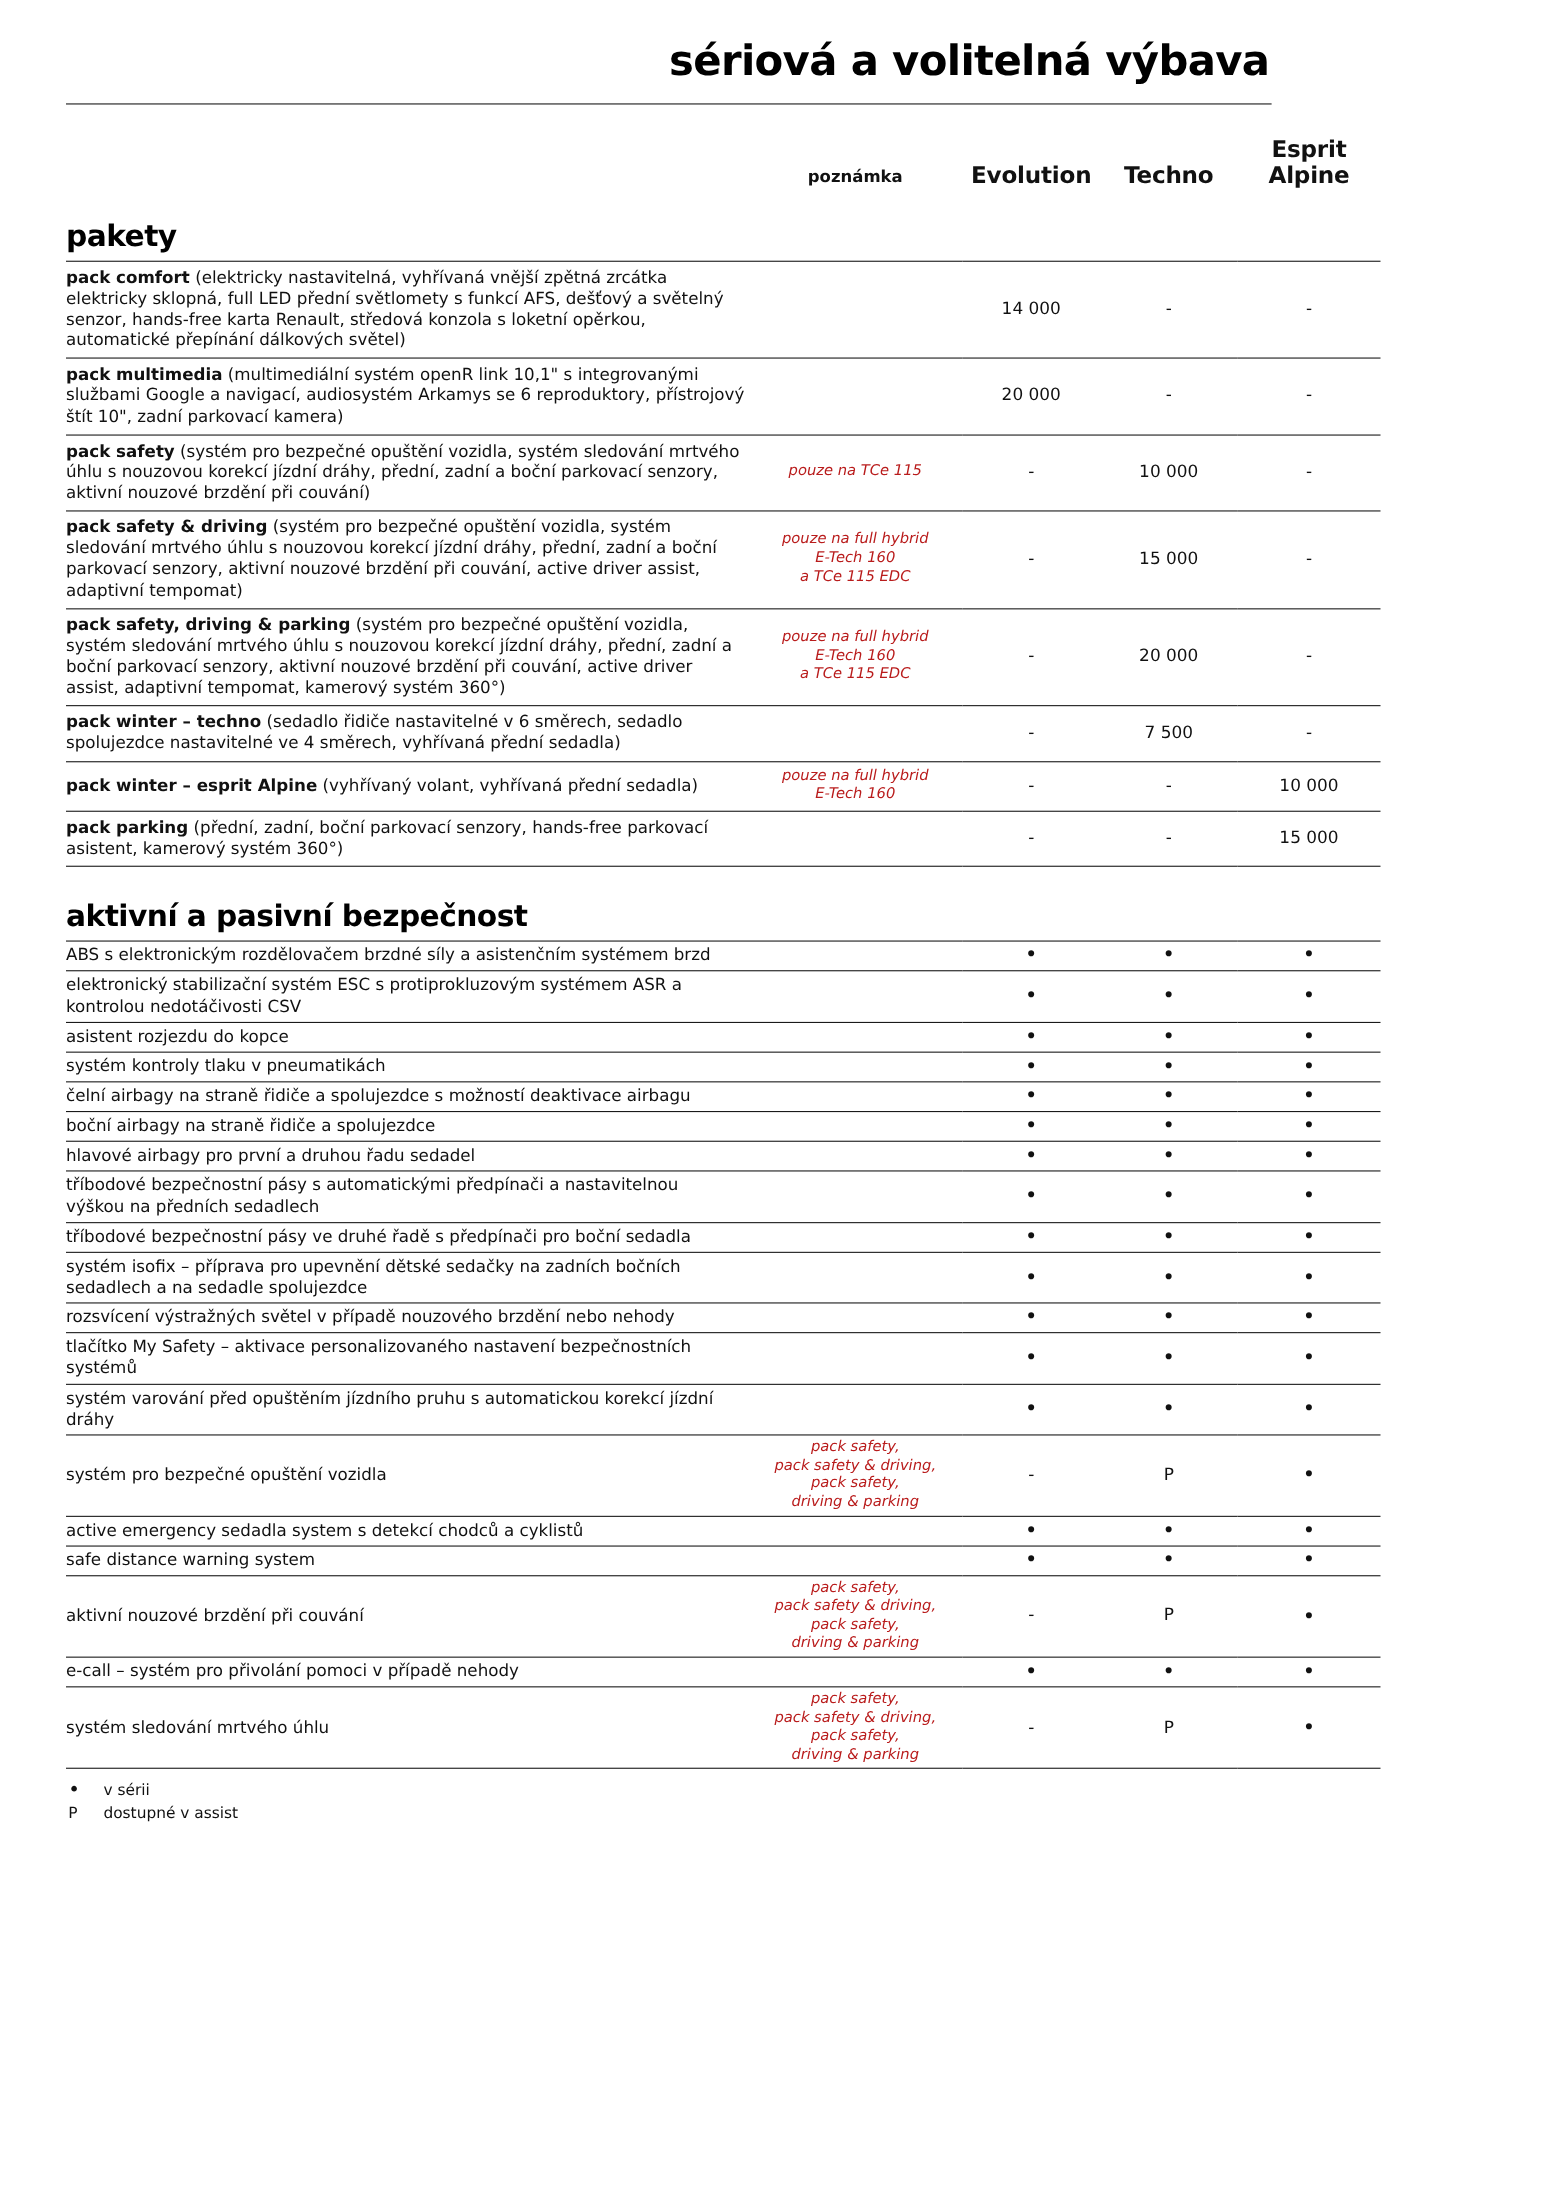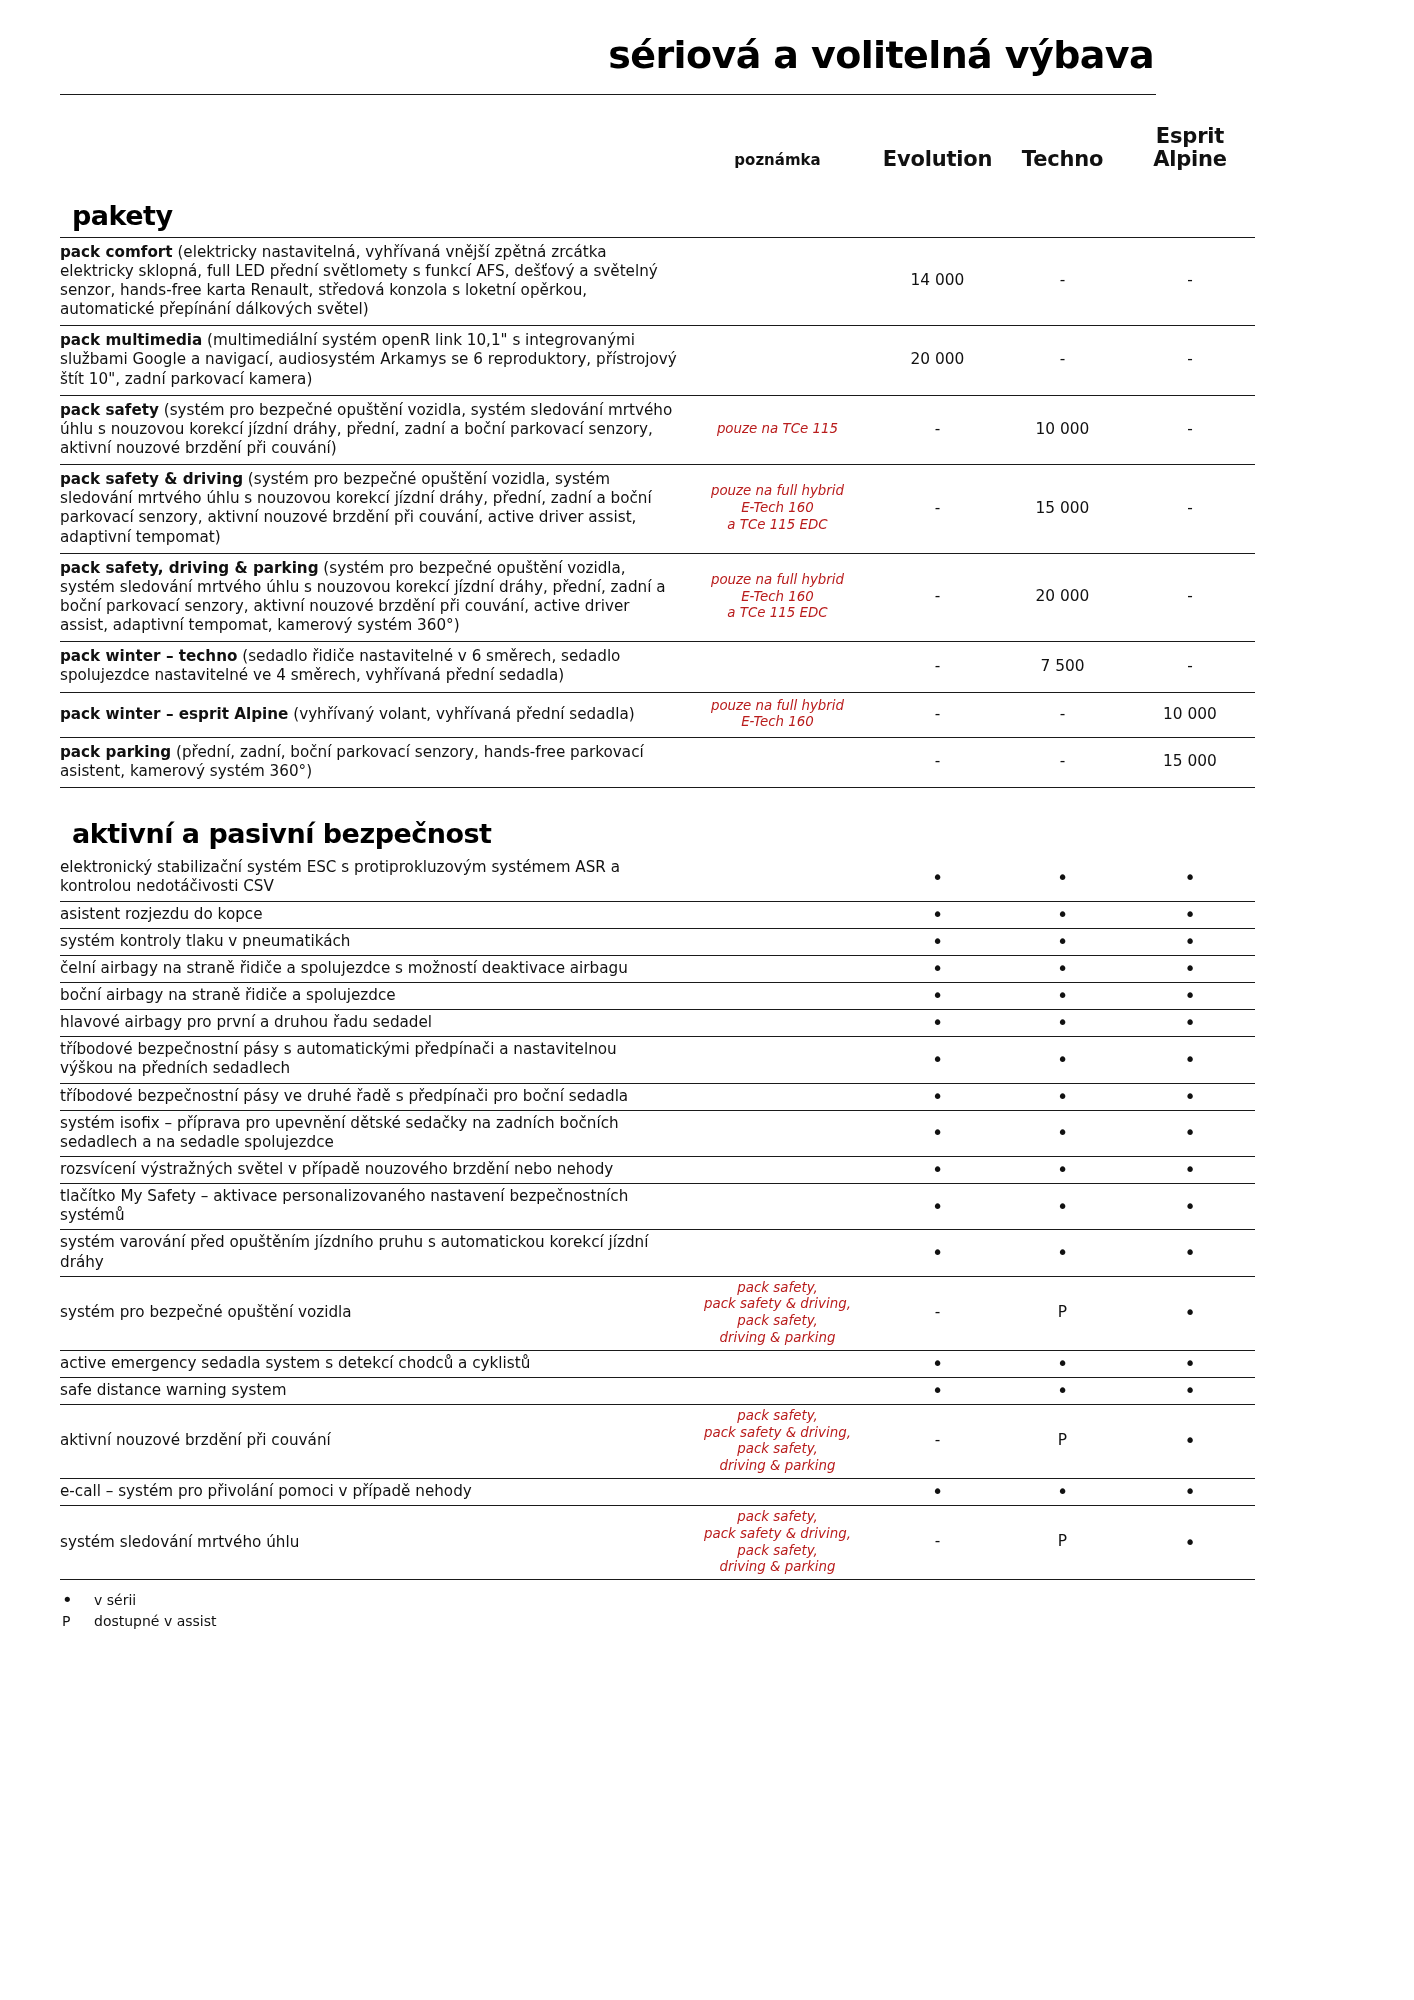--- a/index.html
+++ b/index.html
@@ -68,21 +68,21 @@
     line-height: 1.12;
     letter-spacing: -0.2px;
   }
   .colhead .ch-col.wide { flex: 0 0 130px; }
 
   
   .section-title {
     font-size: 27px;
     font-weight: 700;
     letter-spacing: -0.5px;
-    margin: 18px 0 6px 12px;
+    margin: 18px 0 6px 0;
     color: #000000;
   }
   .section-title.second { margin-top: 30px; }
 
   
   table.spec {
     width: 100%;
     border-collapse: collapse;
     table-layout: fixed;
   }
@@ -233,20 +233,27 @@
       <div class="section-title second">aktivní a pasivní bezpečnost</div>
       <table class="spec">
         <colgroup>
           <col class="c-desc">
           <col class="c-note">
           <col class="c-val">
           <col class="c-val">
           <col class="c-val3">
         </colgroup>
         <tbody>
+          <tr class="topline">
+            <td class="desc"><span>ABS s elektronickým rozdělovačem brzdné síly a asistenčním systémem brzd</span></td>
+            <td class="note"></td>
+            <td class="val dot">•</td>
+            <td class="val dot">•</td>
+            <td class="val dot">•</td>
+          </tr>
           <tr>
             <td class="desc"><span>elektronický stabilizační systém ESC s protiprokluzovým systémem ASR a kontrolou nedotáčivosti CSV</span></td>
             <td class="note"></td>
             <td class="val dot">•</td>
             <td class="val dot">•</td>
             <td class="val dot">•</td>
           </tr>
           <tr>
             <td class="desc"><span>asistent rozjezdu do kopce</span></td>
             <td class="note"></td>

